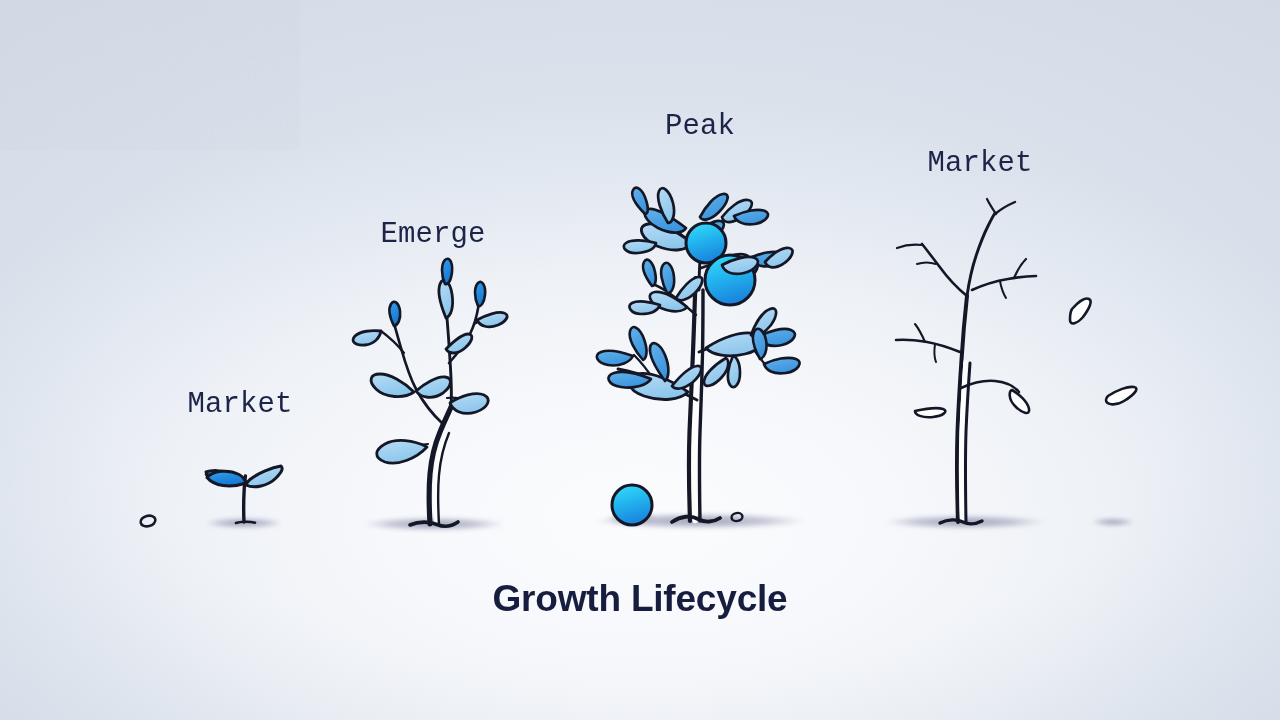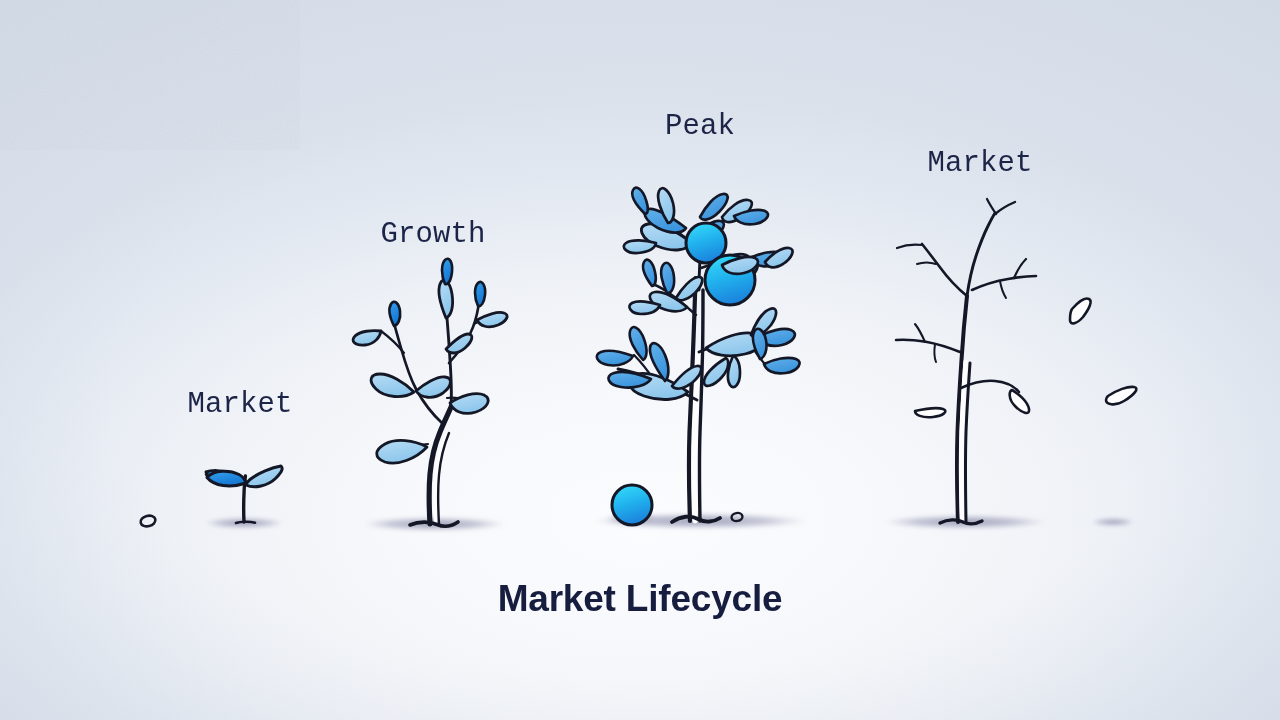--- a/index.html
+++ b/index.html
@@ -343,21 +343,21 @@
     </g>
   </svg>
 
   <svg id="grain">
     <rect width="100%" height="100%" filter="url(#grainFilter)"></rect>
   </svg>
   <div id="vignette"></div>
 
   <div class="label" style="left:240px; top:388px;">Market</div>
 
-  <div class="label" style="left:433px; top:218px;">Growth</div>
+  <div class="label" style="left:433px; top:218px;">Emerge</div>
 
   <div class="label" style="left:700px; top:110px;">Peak</div>
 
   <div class="label" style="left:980px; top:147px;">Market</div>
 
-  <div id="title">Market Lifecycle</div>
+  <div id="title">Growth Lifecycle</div>
 
 </div>
 
 </body></html>

